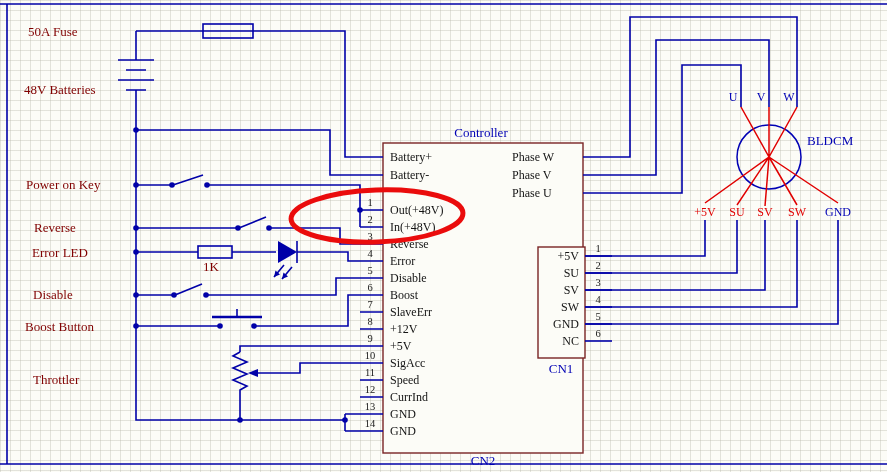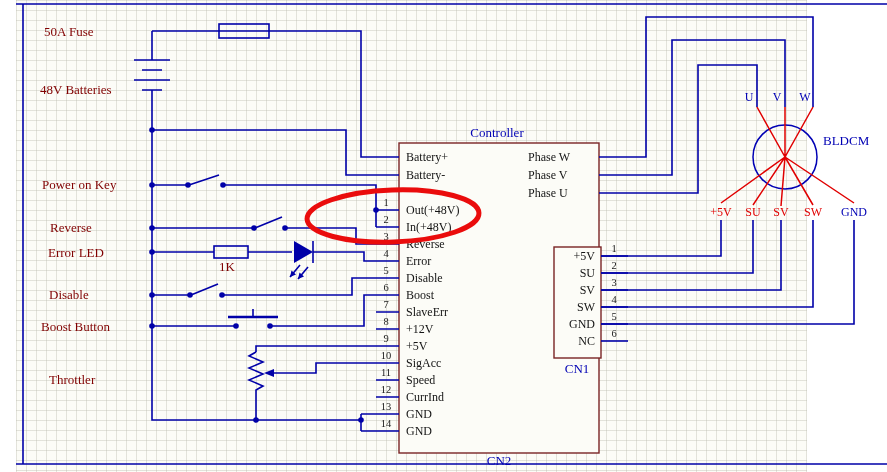--- a/index.html
+++ b/index.html
@@ -1,24 +1,23 @@
 <!DOCTYPE html>
 <html><head>
 <meta charset="utf-8">
 <style>
   html,body{margin:0;padding:0;}
   body{width:887px;height:472px;overflow:hidden;font-family:"Liberation Serif","DejaVu Serif",serif;}
   .canvas{
-    position:relative;width:791px;height:472px;
+    position:relative;width:887px;height:472px;
     background-color:#fcfcf7;
     background-image:
       linear-gradient(to right, rgba(185,185,172,0.38) 1px, transparent 1px),
       linear-gradient(to bottom, rgba(185,185,172,0.38) 1px, transparent 1px);
     background-size:10px 10px;
-    margin-left:16px;
   }
   svg{position:absolute;left:0;top:0;}
   text{font-family:"Liberation Serif","DejaVu Serif",serif;}
   .lbl{fill:#800000;font-size:13px;}
   .pin{fill:#141414;font-size:12px;}
   .num{fill:#202020;font-size:10.5px;}
   .bluetxt{fill:#0000b4;font-size:13px;}
   .bluesm{fill:#0000b4;font-size:12px;}
   .redsm{fill:#e00000;font-size:12px;}
   .wire{stroke:#0000a8;stroke-width:1.6;fill:none;}

